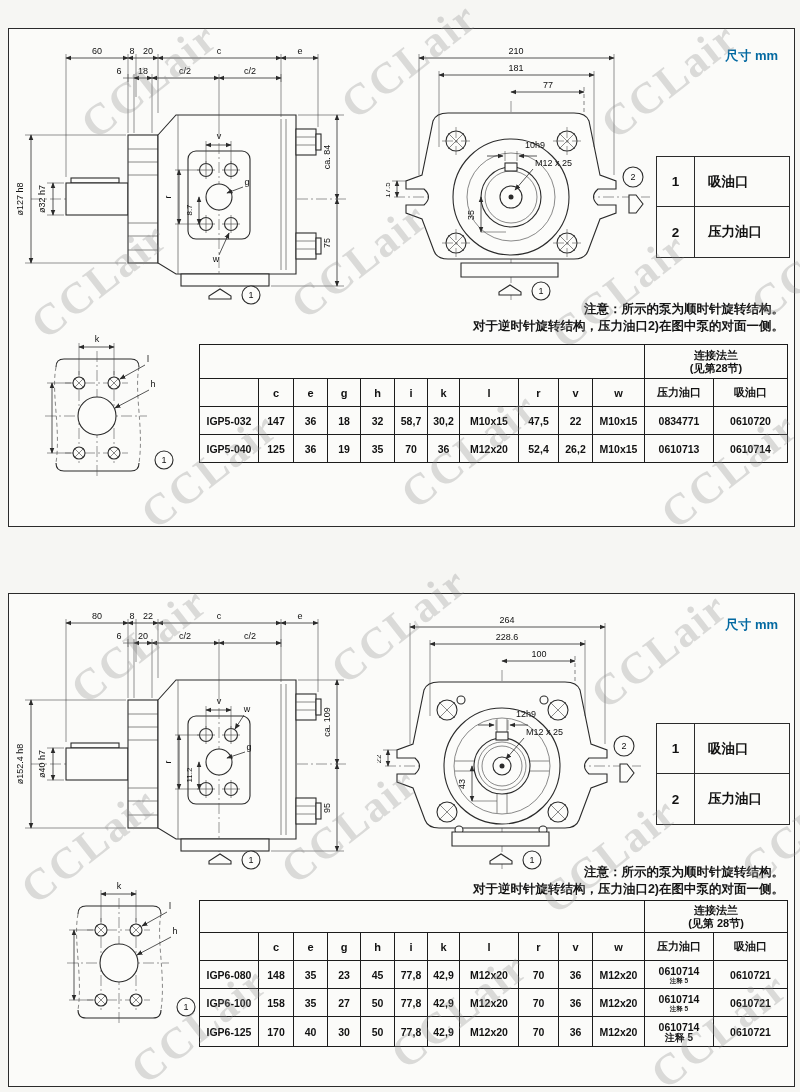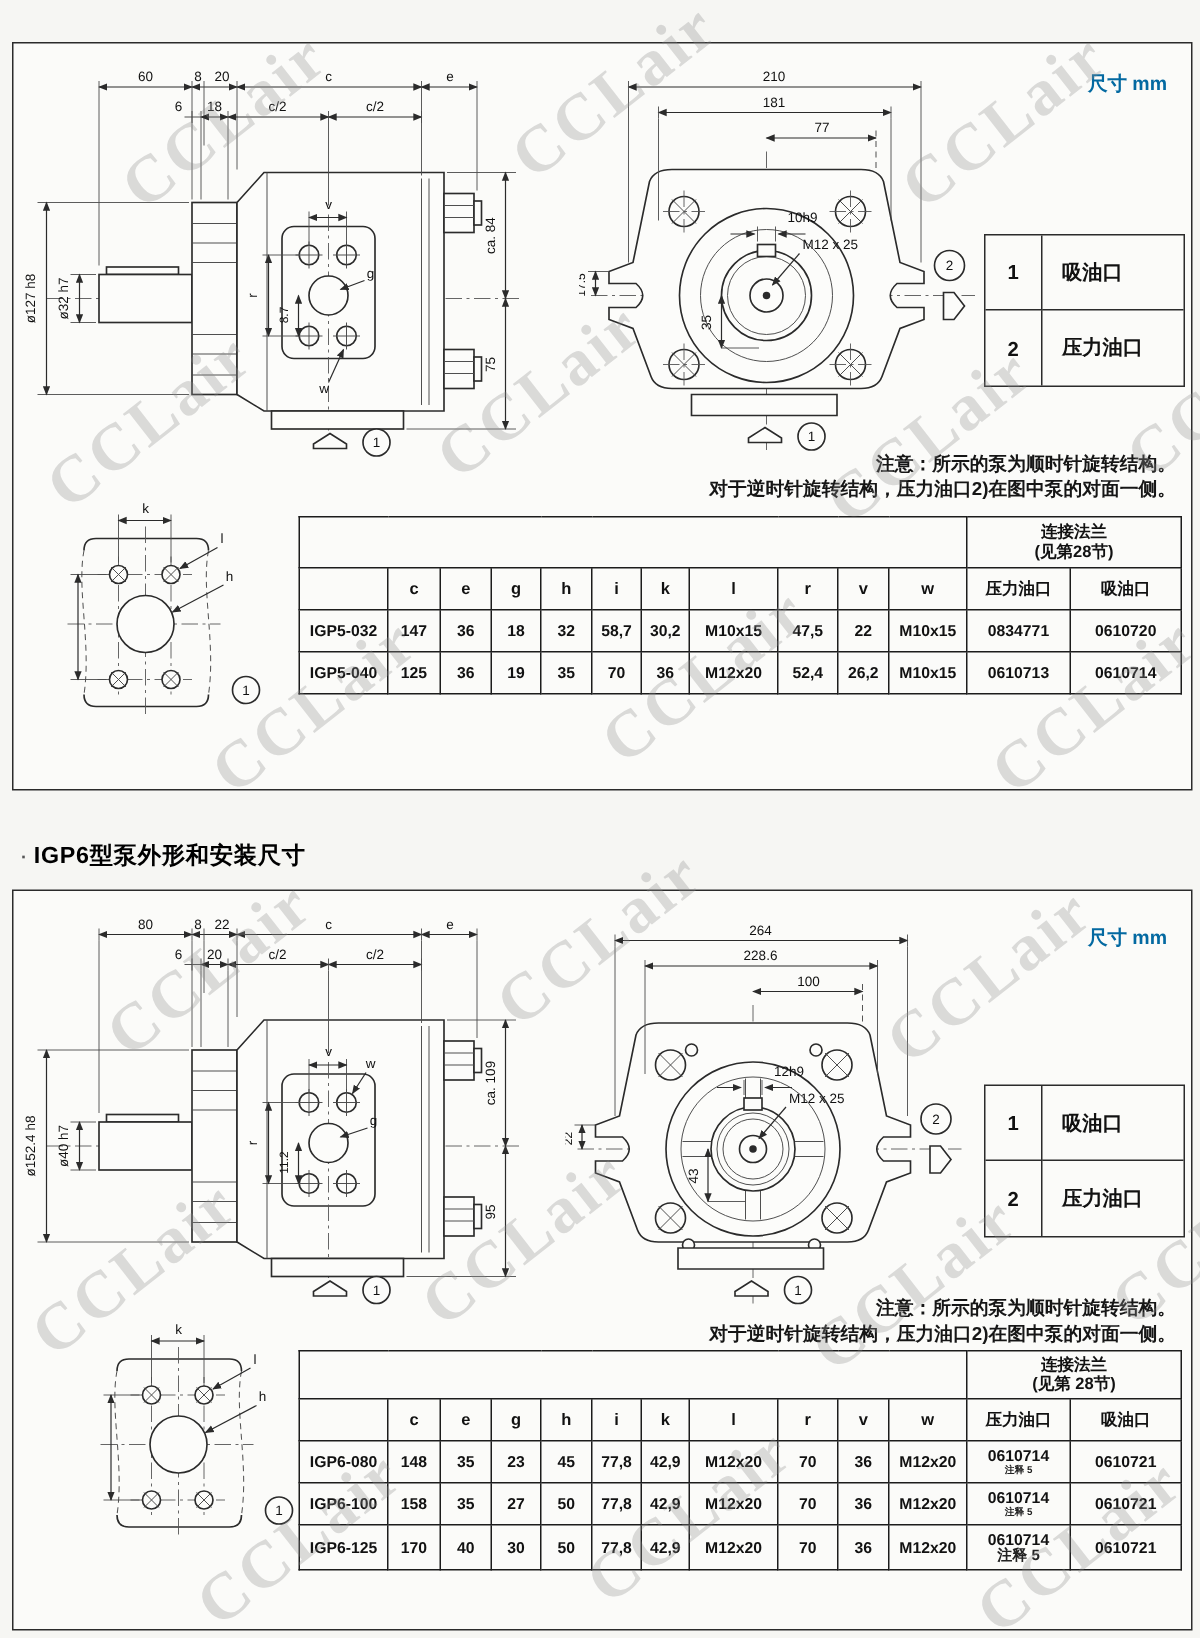--- a/index.html
+++ b/index.html
@@ -315,23 +315,20 @@
               <td>26,2</td>
               <td>M10x15</td>
               <td>0610713</td>
               <td>0610714</td>
             </tr>
           </tbody>
         </table>
       </div>
   </section>
 
-  <div class="sec-title" style="left:14px;top:560px;">
-    <span class="bullet">·</span><span>IGP6型泵外形和安装尺寸</span>
-  </div>
 
   <section class="panel" style="top:593px;height:492px;">
 
     <svg class="drw" style="left:4px;top:8px;" width="345" height="272" viewBox="0 0 345 272">
       <line class="cl" x1="18" y1="162" x2="336" y2="162"></line>
       <rect class="olw" x="58" y="141" width="48" height="5"></rect>
       <rect class="olw" x="53" y="146" width="62" height="32"></rect>
       <rect class="olw" x="115" y="98" width="30" height="128"></rect>
       <path class="thin" d="M115,112H145 M115,125H145 M115,138H145 M115,186H145 M115,199H145 M115,213H145"></path>
       <path class="olw" d="M145,98 L163,78 H283 V237 H163 L145,226 Z"></path>

